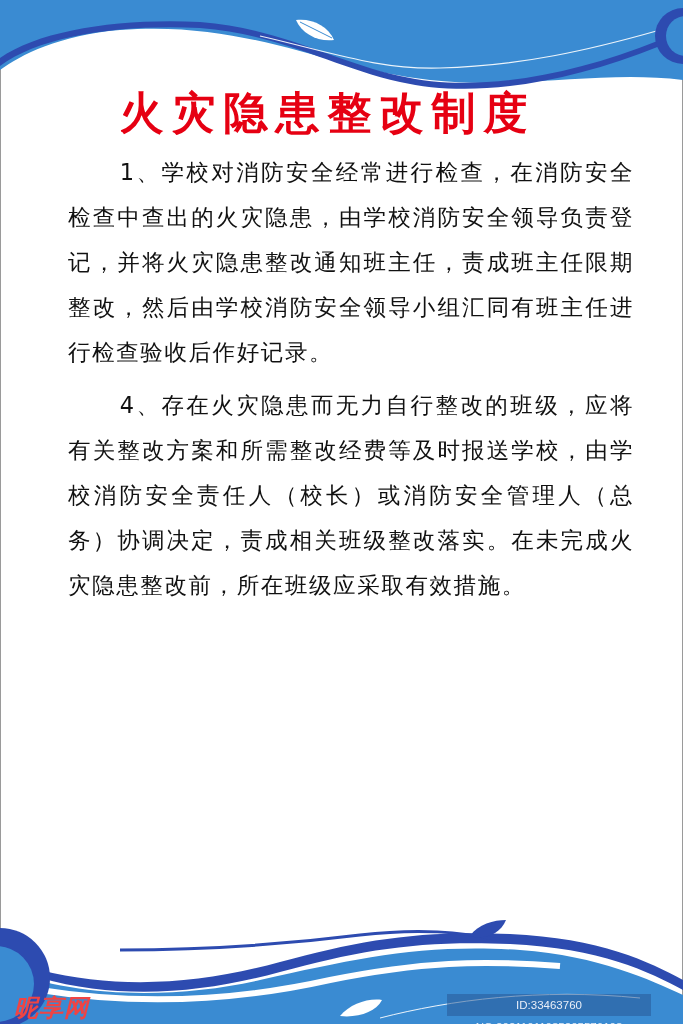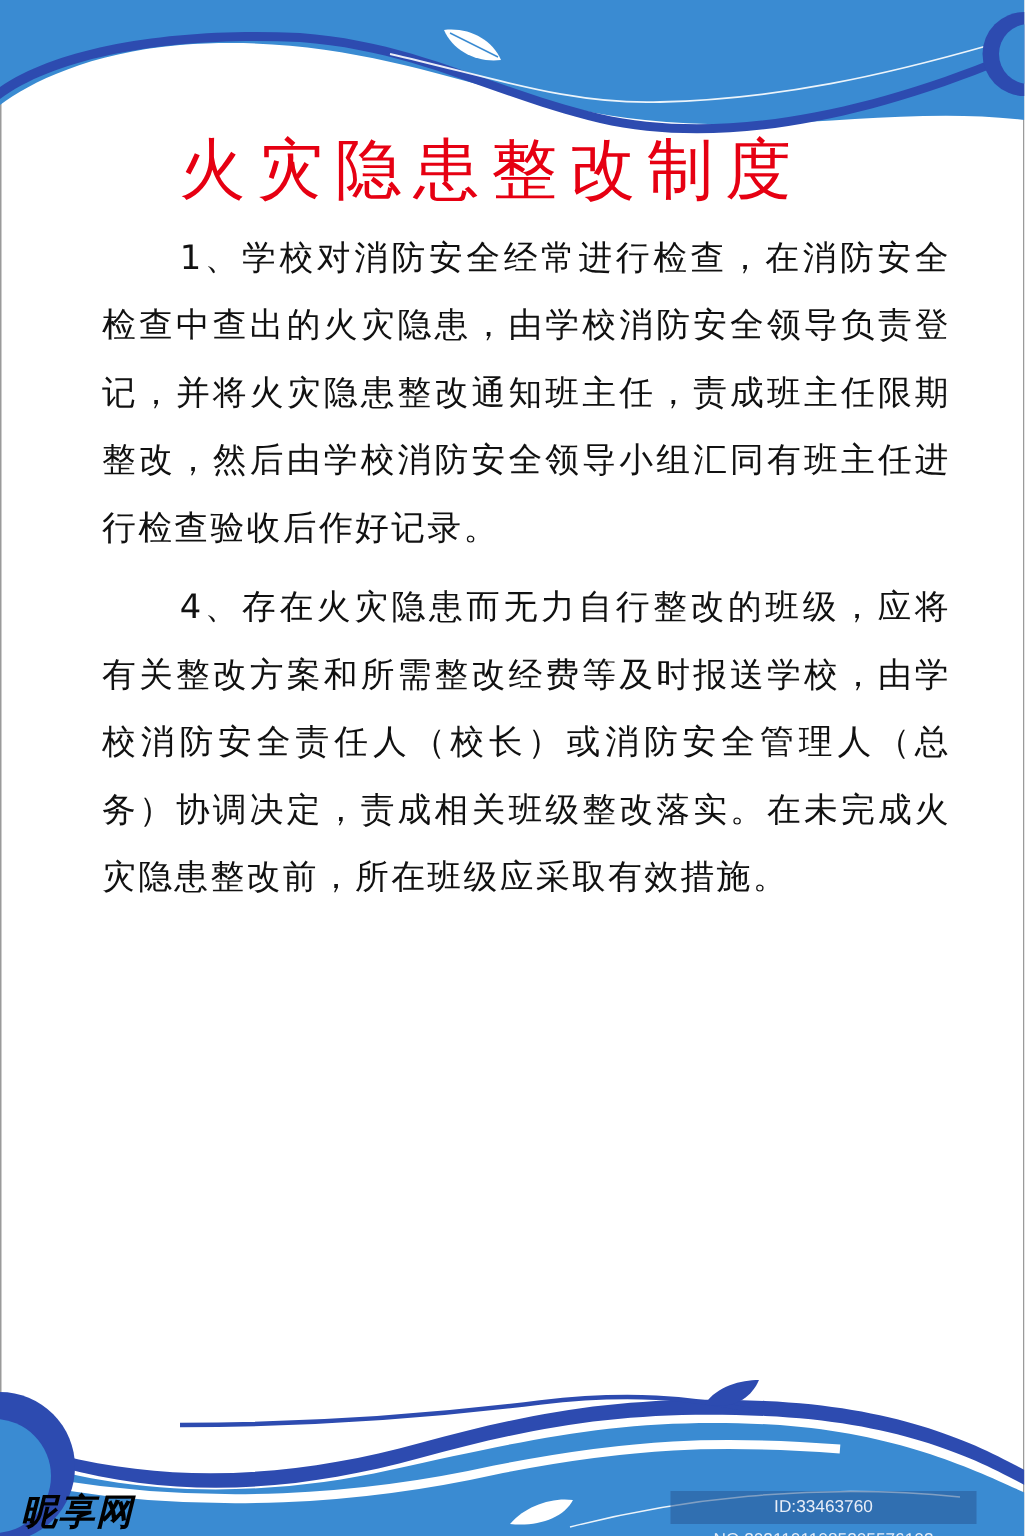--- a/index.html
+++ b/index.html
@@ -1,22 +1,22 @@
 <!DOCTYPE html>
 <html><head>
 <meta charset="utf-8">
 <style>
   html,body{margin:0;padding:0;}
   body{width:683px;height:1024px;position:relative;overflow:hidden;background:#ffffff;font-family:"DejaVu Sans",sans-serif;}
   .frame{position:absolute;left:0;top:0;width:681px;height:1022px;border:1px solid #9a9a9a;}
   svg.deco{position:absolute;left:0;top:0;}
-  .title{position:absolute;left:0;width:655px;top:84px;text-align:center;color:#e60012;font-size:44px;font-weight:normal;letter-spacing:8px;font-family:"DejaVu Sans",sans-serif;}
+  .title{position:absolute;left:0;width:655px;top:84px;text-align:center;color:#e60012;font-size:44px;font-weight:bold;letter-spacing:8px;font-family:"DejaVu Sans",sans-serif;}
   .body{position:absolute;left:52px;top:150px;width:582px;color:#111;font-size:22.5px;line-height:45px;letter-spacing:1.6px;}
   .body p{margin:0 0 8px 16px;text-indent:2.3em;text-align:justify;}
-  .wm-logo{position:absolute;left:14px;top:992px;color:#000000;font-size:24px;font-style:italic;font-weight:bold;letter-spacing:1px;}
+  .wm-logo{position:absolute;left:14px;top:992px;color:#ef4444;font-size:24px;font-style:italic;font-weight:bold;letter-spacing:1px;}
   .wm-url{position:absolute;left:78px;top:1032px;color:#fff;font-size:16px;font-style:italic;font-weight:bold;}
   .wm-id{position:absolute;left:447px;top:994px;width:204px;height:22px;background:rgba(40,90,150,0.55);color:#e8eef8;font-size:11.5px;line-height:22px;text-align:center;font-family:"Liberation Sans",sans-serif;}
 </style>
 </head>
 <body>
 
 <div class="frame"></div>
 
 <svg class="deco" width="683" height="1024" viewBox="0 0 683 1024">
 

